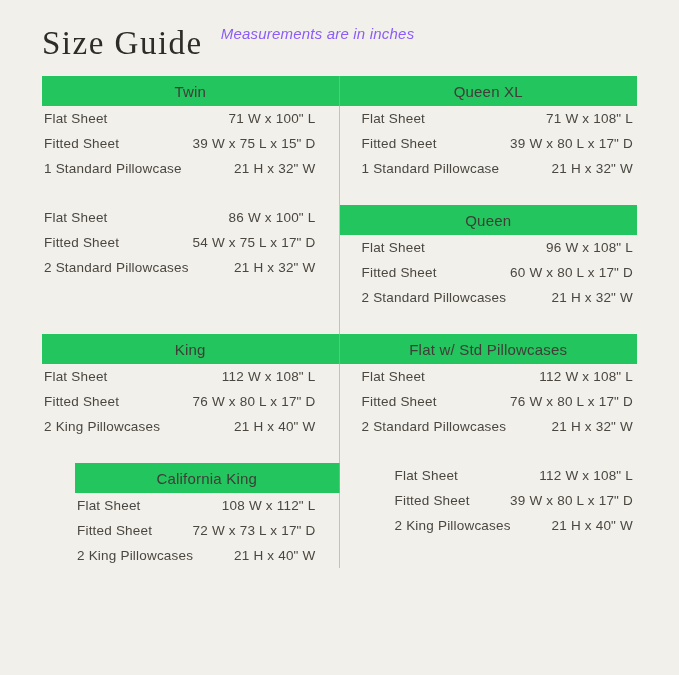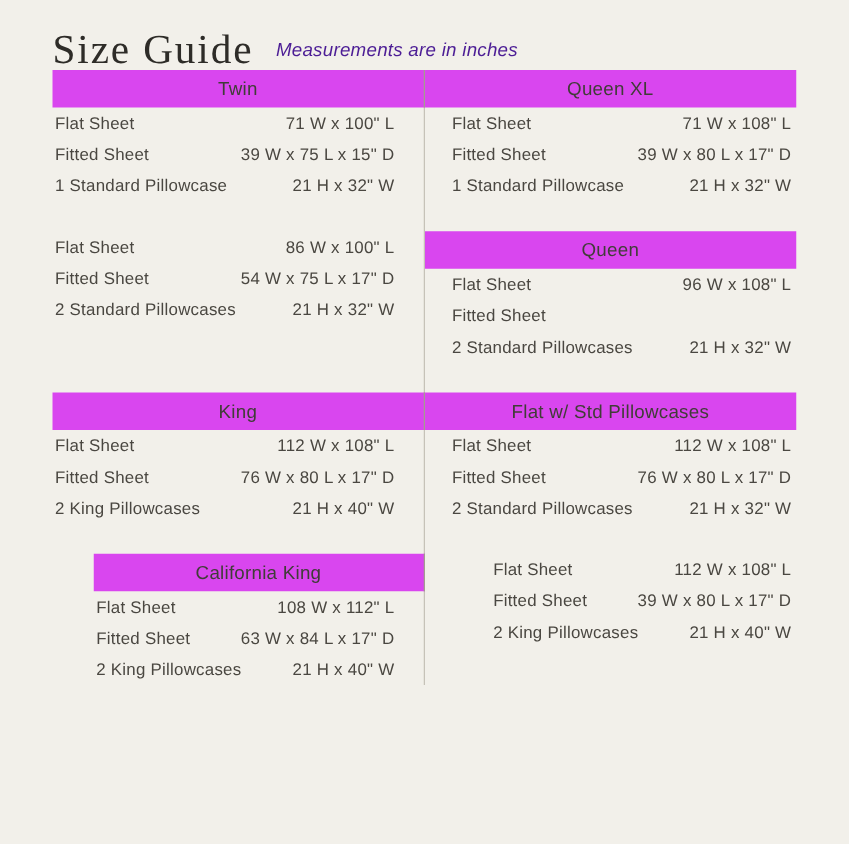--- a/index.html
+++ b/index.html
@@ -10,36 +10,36 @@
   }
   body {
     background: #f2f0ea;
     font-family: "Liberation Sans", sans-serif;
   }
   .wrap {
     padding: 0 42px;
   }
   .title-row {
     display: flex;
-    align-items: center;
+    align-items: flex-start;
     gap: 18px;
     padding-top: 25px;
-    height: 56px;
+    height: 76px;
   }
   .page-title {
     font-family: "Liberation Serif", serif;
     font-weight: 400;
     font-size: 33px;
     letter-spacing: 1.5px;
     color: #2e2c28;
   }
   .page-subtitle {
     font-style: italic;
     font-size: 15px;
-    color: #4c1d95;
+    color: #8b5cf6;
     letter-spacing: 0.2px;
   }
   .grid {
     position: relative;
     display: grid;
     grid-template-columns: 1fr 1fr;
   }
   
   .grid::before {
     content: "";
@@ -55,21 +55,21 @@
     padding-bottom: 24px;
   }
   .grid > .cell:nth-last-child(-n+2) {
     padding-bottom: 0;
     margin-left: 33px;
   }
   .bar {
     position: relative;
     z-index: 1;
     height: 30px;
-    background: #d946ef;
+    background: #22c55e;
     display: flex;
     align-items: center;
     justify-content: center;
     font-size: 15px;
     color: #403d37;
     letter-spacing: 0.2px;
   }
   .cell.left .bar { border-right: 1px solid #a49d90; }
   .rows { padding-top: 0; }
   .cell.left  .rows { padding-left: 2px;  padding-right: 24px; }
@@ -153,20 +153,21 @@
   <div class="cell right">
     <div class="bar">Queen</div>
     <div class="rows">
 
     <div class="row">
         <span>Flat Sheet</span>
         <span>96 W x 108" L</span>
       </div>
           <div class="row">
         <span>Fitted Sheet</span>
+        <span>60 W x 80 L x 17" D</span>
       </div>
           <div class="row">
         <span>2 Standard Pillowcases</span>
         <span>21 H x 32" W</span>
       </div>
         </div>
   </div>
 
   <div class="cell left">
     <div class="bar">King</div>
@@ -209,21 +210,21 @@
   <div class="cell left">
     <div class="bar">California King</div>
     <div class="rows">
 
     <div class="row">
         <span>Flat Sheet</span>
         <span>108 W x 112" L</span>
       </div>
           <div class="row">
         <span>Fitted Sheet</span>
-        <span>63 W x 84 L x 17" D</span>
+        <span>72 W x 73 L x 17" D</span>
       </div>
           <div class="row">
         <span>2 King Pillowcases</span>
         <span>21 H x 40" W</span>
       </div>
         </div>
   </div>
 
   <div class="cell right">
     <div class="rows">

